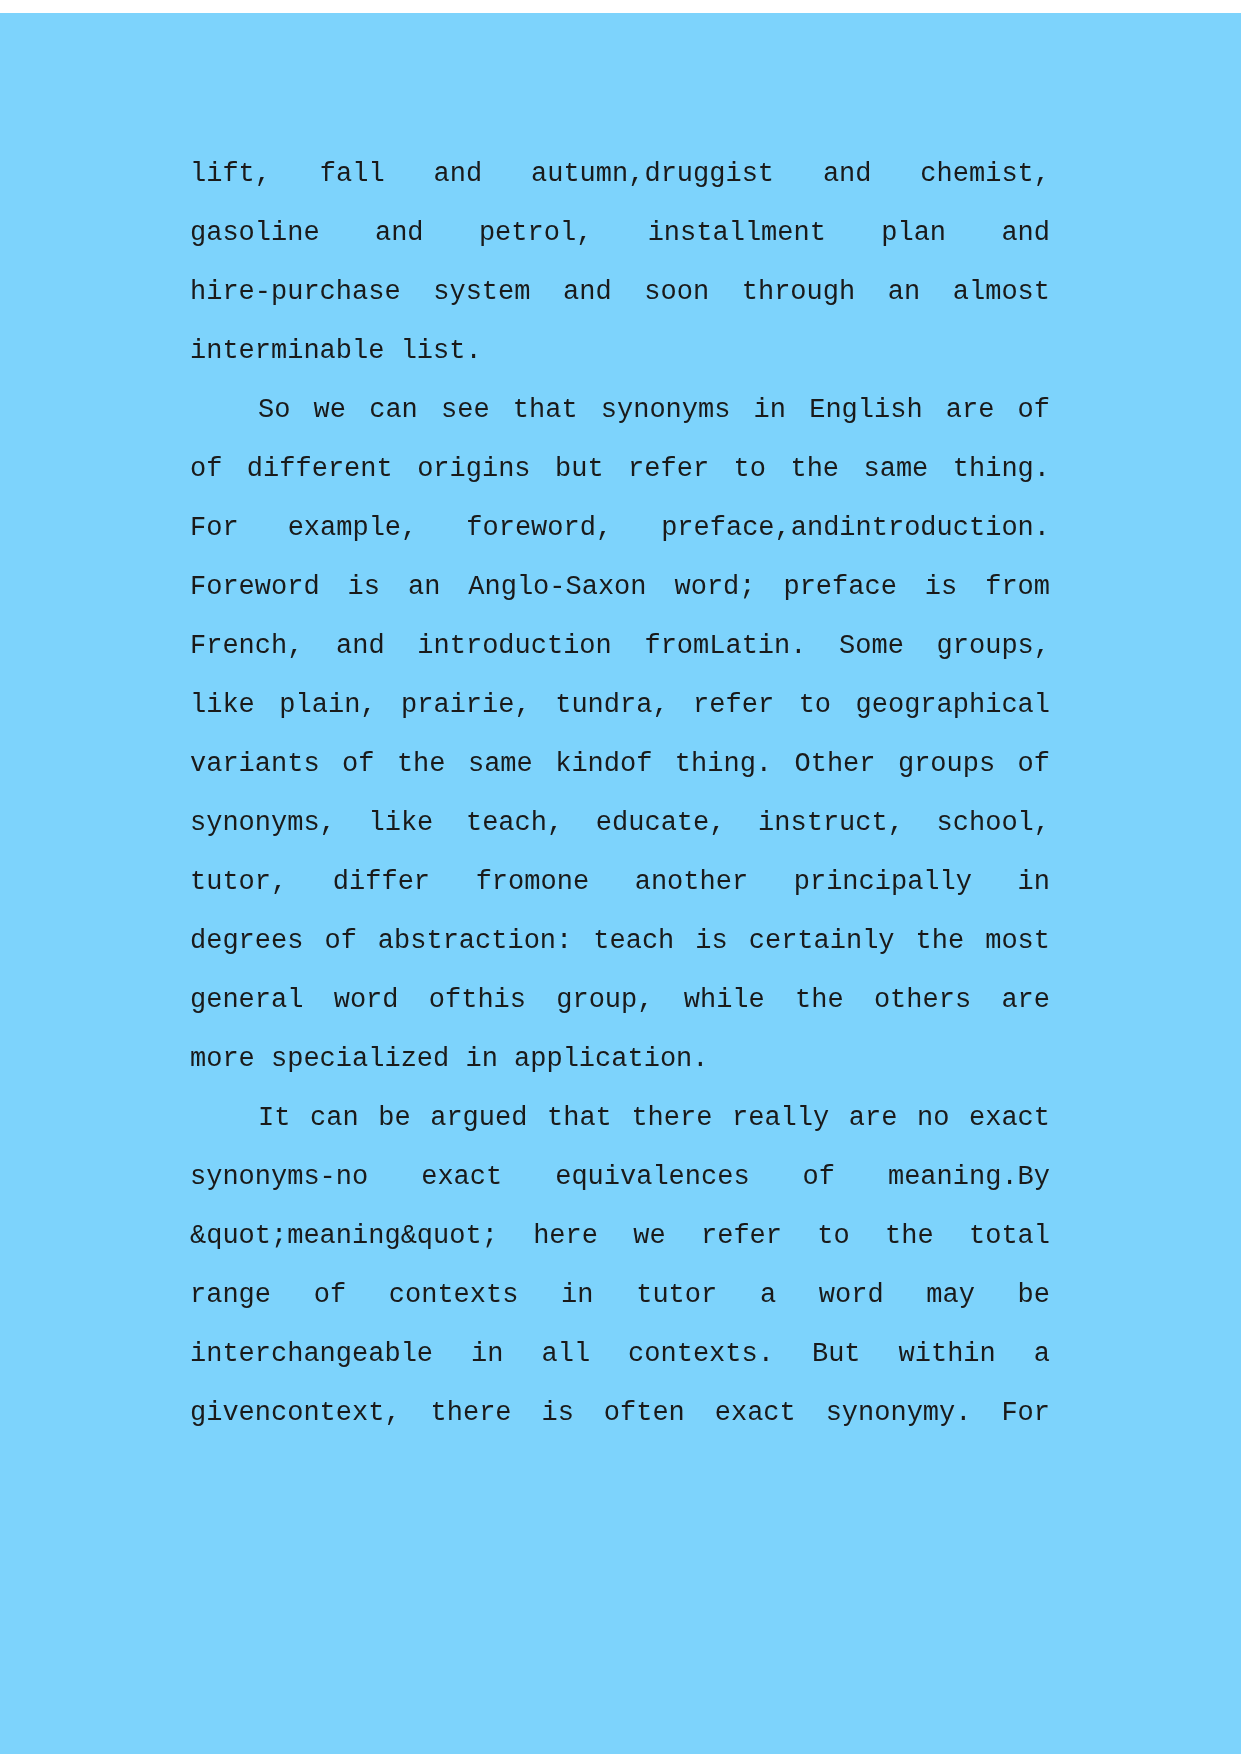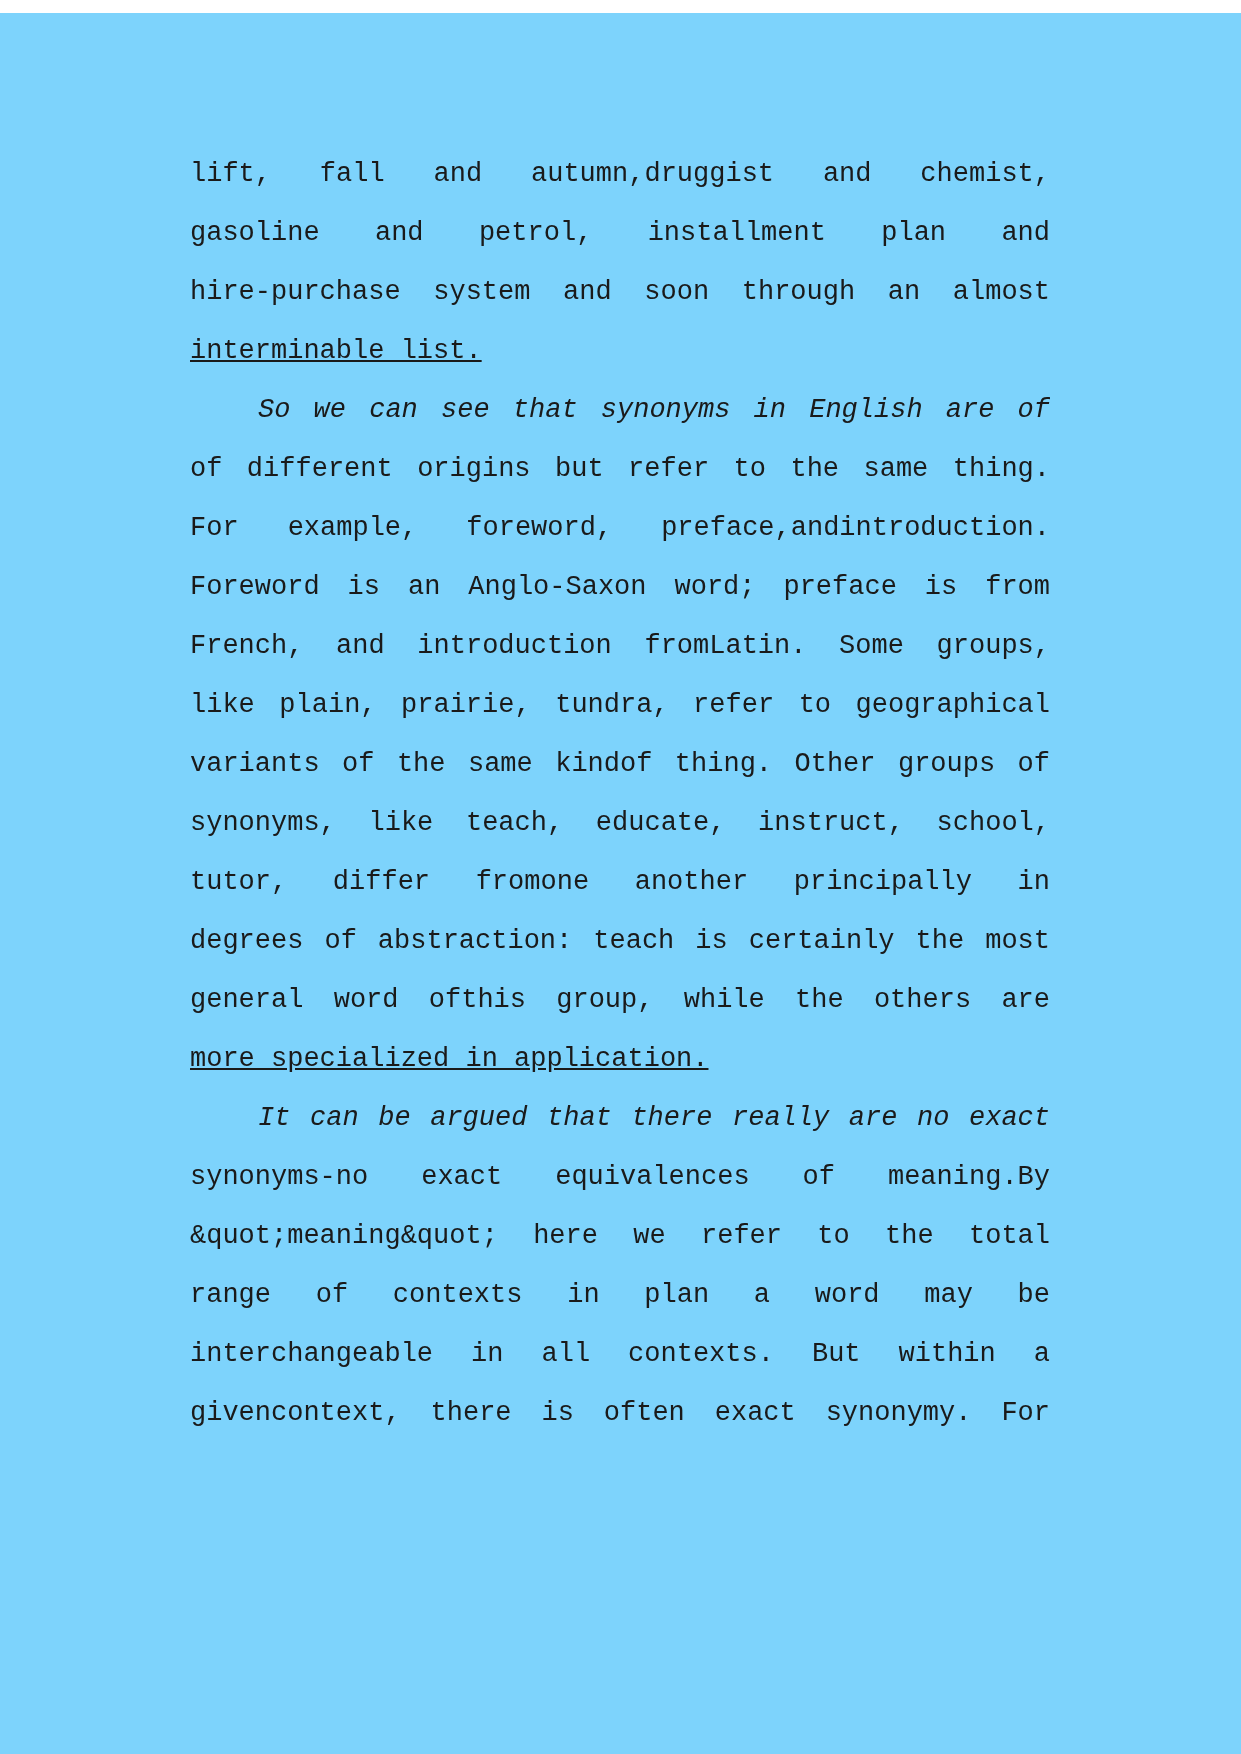--- a/index.html
+++ b/index.html
@@ -28,26 +28,24 @@
     color: #1a1a1a;
     height: 59px;
     line-height: 59px;
     text-align: justify;
     text-align-last: justify;
     -moz-text-align-last: justify;
     overflow: hidden;
   }
   .line.para-end {
     text-align-last: left;
-    text-decoration: underline;
     -moz-text-align-last: left;
   }
   .line.indent {
     padding-left: 68px;
-    font-style: italic;
   }
 </style>
 </head>
 <body>
 
 <div class="page">
   <div class="text-block">
 
     <div class="line">lift, fall and autumn,druggist and chemist,</div>
     <div class="line">gasoline and petrol, installment plan and</div>
@@ -63,17 +61,17 @@
     <div class="line">variants of the same kindof thing. Other groups of</div>
     <div class="line">synonyms, like teach, educate, instruct, school,</div>
     <div class="line">tutor, differ fromone another principally in</div>
     <div class="line">degrees of abstraction: teach is certainly the most</div>
     <div class="line">general word ofthis group, while the others are</div>
     <div class="line para-end">more specialized in application.</div>
 
     <div class="line indent">It can be argued that there really are no exact</div>
     <div class="line">synonyms-no exact equivalences of meaning.By</div>
     <div class="line">&amp;quot;meaning&amp;quot; here we refer to the total</div>
-    <div class="line">range of contexts in plan a word may be</div>
+    <div class="line">range of contexts in tutor a word may be</div>
     <div class="line">interchangeable in all contexts. But within a</div>
     <div class="line">givencontext, there is often exact synonymy. For</div>
   </div>
 </div>
 
 </body></html>

